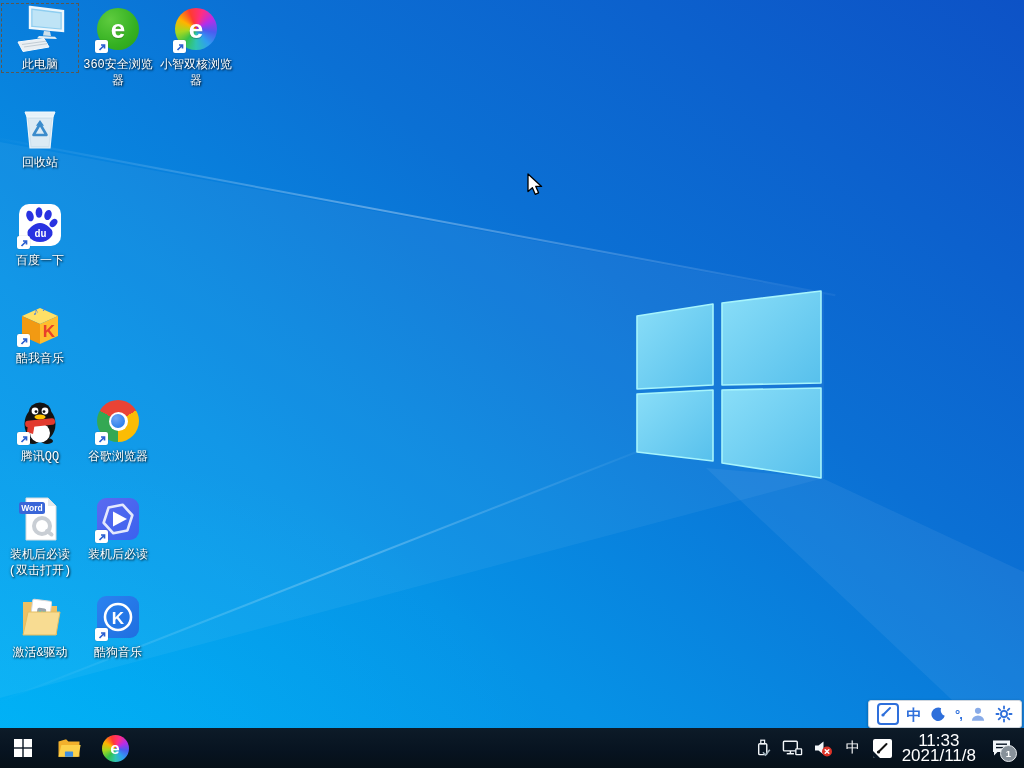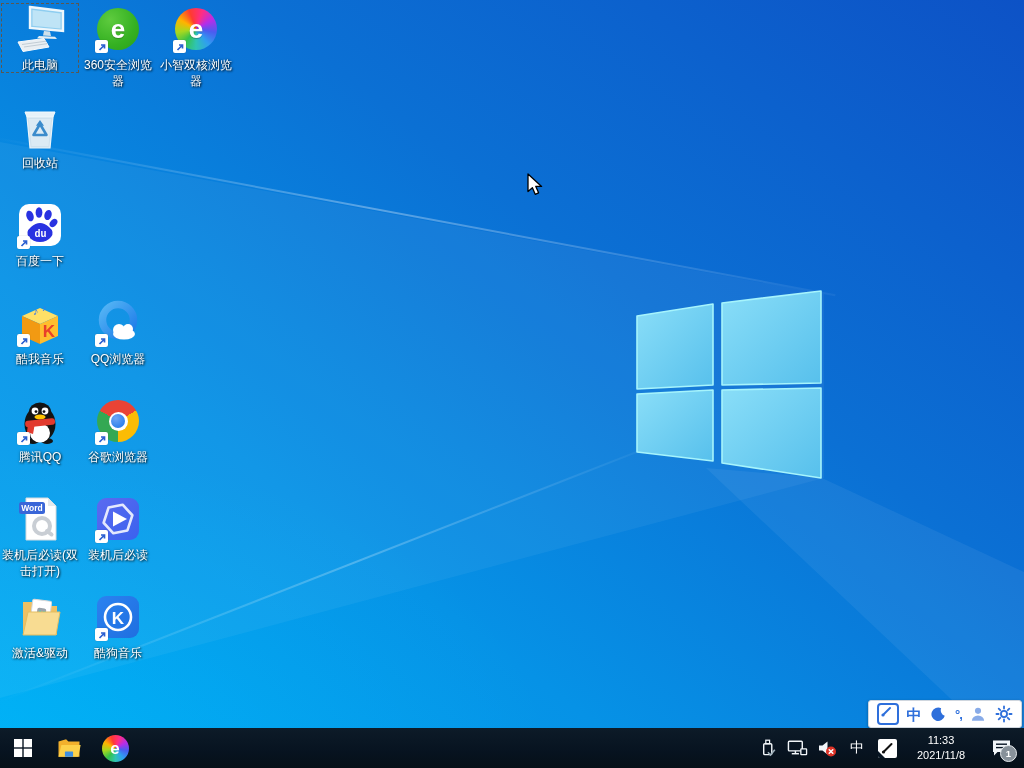--- a/index.html
+++ b/index.html
@@ -18,21 +18,21 @@
     clip-path:polygon(0px 142px,824px 294px,824px 478px,0px 698px);}
   .wedge2{position:absolute;inset:0;background:rgba(255,255,255,.06);pointer-events:none;
     clip-path:polygon(822px 478px,1024px 572px,1024px 768px,706px 468px);}
   .winlogo{position:absolute;left:628px;top:282px;pointer-events:none;}
 
   
   .cell{position:absolute;width:78px;text-align:center;cursor:default;}
   .cell.sel{outline:1px dashed rgba(105,82,58,.85);outline-offset:-1px;}
   .art{position:relative;height:52px;display:flex;align-items:center;justify-content:center;}
   .lbl{margin-top:2px;font-size:12px;line-height:16px;color:#fff;word-break:break-all;
-    text-shadow:1px 1px 2px rgba(0,0,0,.8),0 0 3px rgba(0,0,0,.45);}
+    text-shadow:1px 1px 2px rgba(0,0,0,.8),0 0 3px rgba(0,0,0,.45);font-family:Liberation Mono, monospace;}
   .sc{position:absolute;left:16px;bottom:2px;width:13px;height:13px;background:#fff;
     border-radius:2px;box-shadow:0 0 1px rgba(0,0,0,.4);display:flex;align-items:center;justify-content:center;}
   .disc{width:42px;height:42px;border-radius:50%;display:flex;align-items:center;justify-content:center;position:relative;}
   .bigE{color:#fff;font-weight:bold;font-size:26px;line-height:1;text-shadow:0 1px 1px rgba(0,0,0,.25);}
   .ic-xiaozhi{background:conic-gradient(from -20deg,#ff3b30,#ff2d84,#b62de8,#4a5cf0,#2f9ef0,#2fc4b2,#35c24a,#a8d81f,#ffb300,#ff3b30);}
   .ic-360br{background:radial-gradient(circle at 32% 28%,#5ecb3e,#35b122 60%,#2a9e1b);}
   .ic-chrome{background:conic-gradient(from 60deg,#fbbc05 0 33.3%,#34a853 33.3% 66.6%,#ea4335 66.6% 100%);}
   .ic-chrome .chw{width:19px;height:19px;background:#fff;border-radius:50%;display:flex;align-items:center;justify-content:center;}
   .ic-chrome .chb{width:14px;height:14px;background:radial-gradient(circle at 35% 30%,#6ea6f5,#1a73e8);border-radius:50%;}
   .ic-star{width:42px;height:42px;border-radius:9px;background:linear-gradient(135deg,#5b6af0,#3a62ee);
@@ -46,21 +46,21 @@
     background:linear-gradient(#0d1b28,#071320 60%,#061018);display:flex;align-items:center;}
   .tb-btn{width:46px;height:40px;display:flex;align-items:center;justify-content:center;}
   .tb-e{width:27px;height:27px;border-radius:50%;display:flex;align-items:center;justify-content:center;
     background:conic-gradient(from -20deg,#ff3b30,#ff2d84,#b62de8,#4a5cf0,#2f9ef0,#2fc4b2,#35c24a,#a8d81f,#ffb300,#ff3b30);}
   .tb-e span{color:#fff;font-weight:bold;font-size:17px;line-height:1;}
   .spacer{flex:1;}
   .tray{display:flex;align-items:center;gap:8px;padding-right:6px;}
   .trayic{display:flex;align-items:center;justify-content:center;width:22px;height:40px;}
   .lang{color:#fff;font-size:14px;width:22px;text-align:center;}
   .imetray{width:19px;height:19px;background:#fff;border-radius:2px;position:relative;overflow:hidden;}
-  .clock{color:#fff;font-size:11px;line-height:15px;text-align:center;min-width:70px;}
+  .clock{color:#fff;font-size:17px;line-height:15px;text-align:center;min-width:70px;}
   .ac{position:relative;width:34px;height:40px;display:flex;align-items:center;justify-content:center;}
   .acbadge{position:absolute;right:1px;bottom:6px;width:15px;height:15px;border-radius:50%;
     background:#87919a;border:1px solid #e8ecef;color:#fff;font-size:9.5px;font-weight:bold;
     display:flex;align-items:center;justify-content:center;}
 
   
   .imebar{position:absolute;right:2px;bottom:40px;width:152px;height:26px;background:#fff;
     border:1px solid #cfd6de;border-radius:3px;box-shadow:0 1px 3px rgba(0,0,0,.35);
     display:flex;align-items:center;justify-content:space-evenly;}
   .imelogo{width:18px;height:18px;border:2px solid #2e6fdb;border-radius:4px;background:#fff;position:relative;}
@@ -192,42 +192,20 @@
       </svg>
       <span class="sc">
         <svg width="10" height="10" viewBox="0 0 10 10">
             <path d="M2.5 8 L7.5 3 M4 3 h3.5 v3.5" stroke="#2b5fd0" stroke-width="1.7" fill="none"></path>
           </svg>
       </span>
     </div>
     <div class="lbl">酷我音乐</div>
   </div>
 
-  <div class="cell" style="left:79px;top:297px">
-    <div class="art">
-      <svg width="48" height="48" viewBox="0 0 48 48">
-        <defs>
-          <linearGradient id="qbg" x1="0" y1="0" x2="1" y2="1">
-            <stop offset="0" stop-color="#55b6f5"></stop>
-              <stop offset="1" stop-color="#1c79e8"></stop>
-          </linearGradient>
-        </defs>
-        <circle cx="24" cy="21" r="15.5" fill="none" stroke="url(#qbg)" stroke-width="7.5"></circle>
-        <circle cx="25" cy="31" r="6" fill="#fff"></circle>
-        <circle cx="34" cy="30" r="5" fill="#fff"></circle>
-        <ellipse cx="30" cy="35" rx="11" ry="5.5" fill="#fff"></ellipse>
-      </svg>
-      <span class="sc">
-        <svg width="10" height="10" viewBox="0 0 10 10">
-            <path d="M2.5 8 L7.5 3 M4 3 h3.5 v3.5" stroke="#2b5fd0" stroke-width="1.7" fill="none"></path>
-          </svg>
-      </span>
-    </div>
-    <div class="lbl">QQ浏览器</div>
-  </div>
 
   <div class="cell" style="left:1px;top:395px">
     <div class="art">
       <svg width="48" height="48" viewBox="0 0 48 48">
         <ellipse cx="24" cy="27" rx="15.5" ry="18" fill="#141414"></ellipse>
         <ellipse cx="17" cy="44" rx="6" ry="3" fill="#141414"></ellipse>
         <ellipse cx="31" cy="44" rx="6" ry="3" fill="#141414"></ellipse>
         <ellipse cx="24" cy="14.5" rx="11" ry="9" fill="#141414"></ellipse>
         <circle cx="19" cy="14" r="3.4" fill="#fff"></circle>
           <circle cx="29" cy="14" r="3.4" fill="#fff"></circle>

